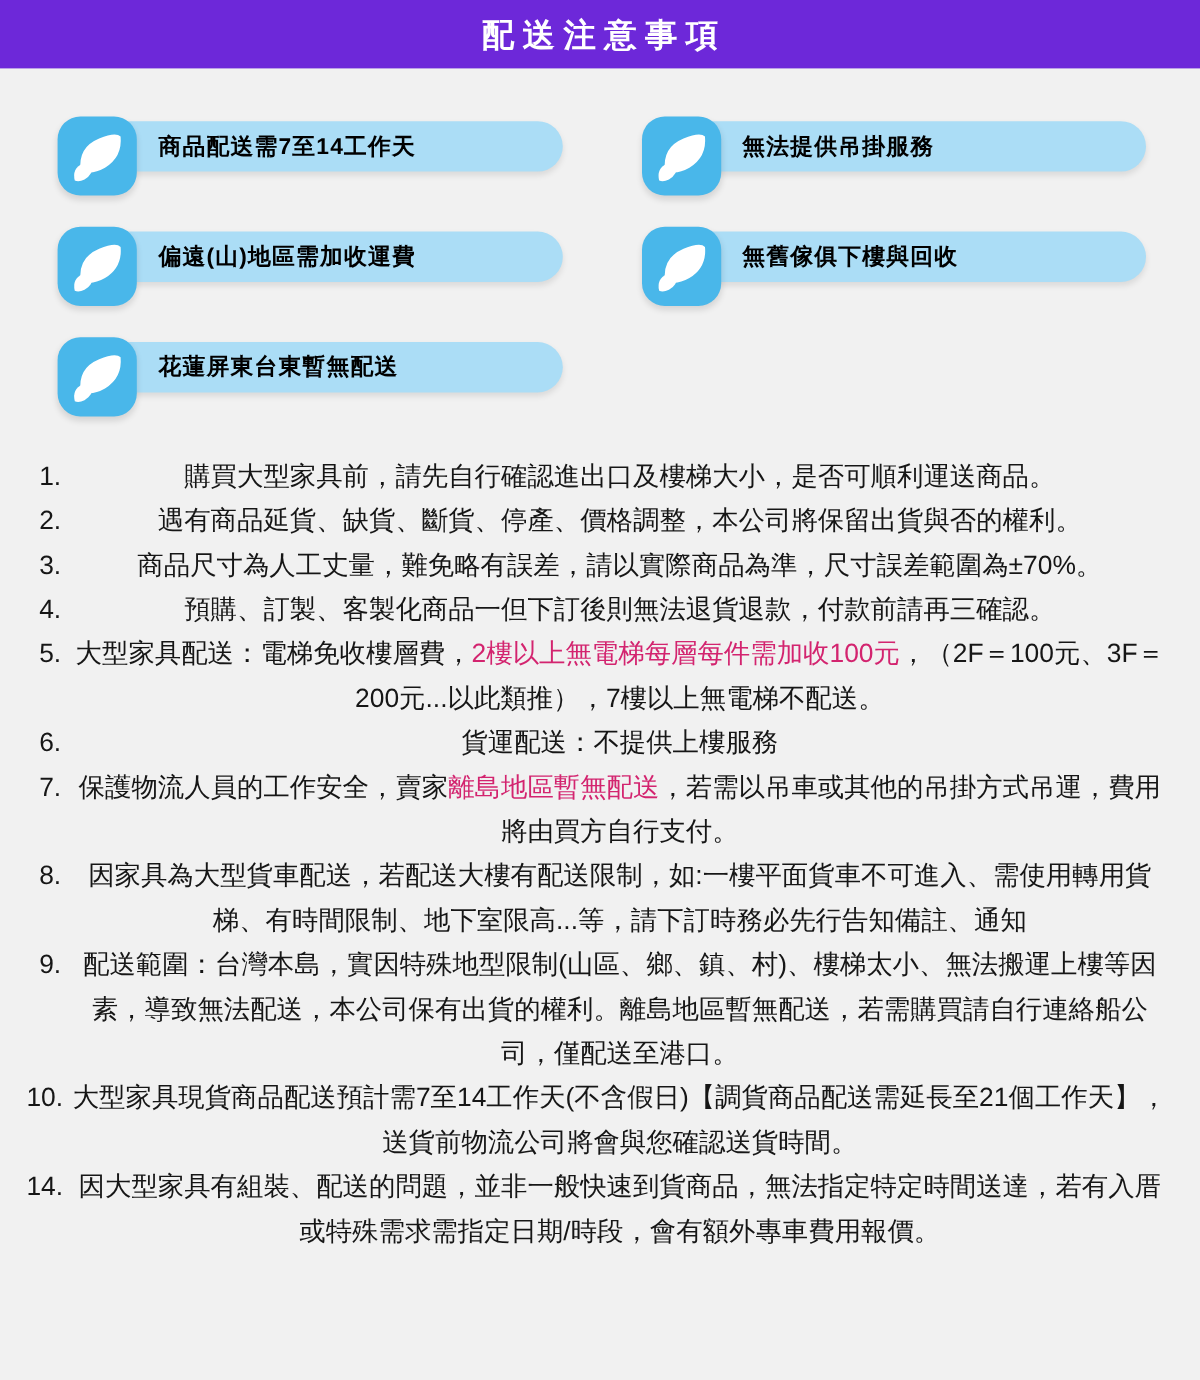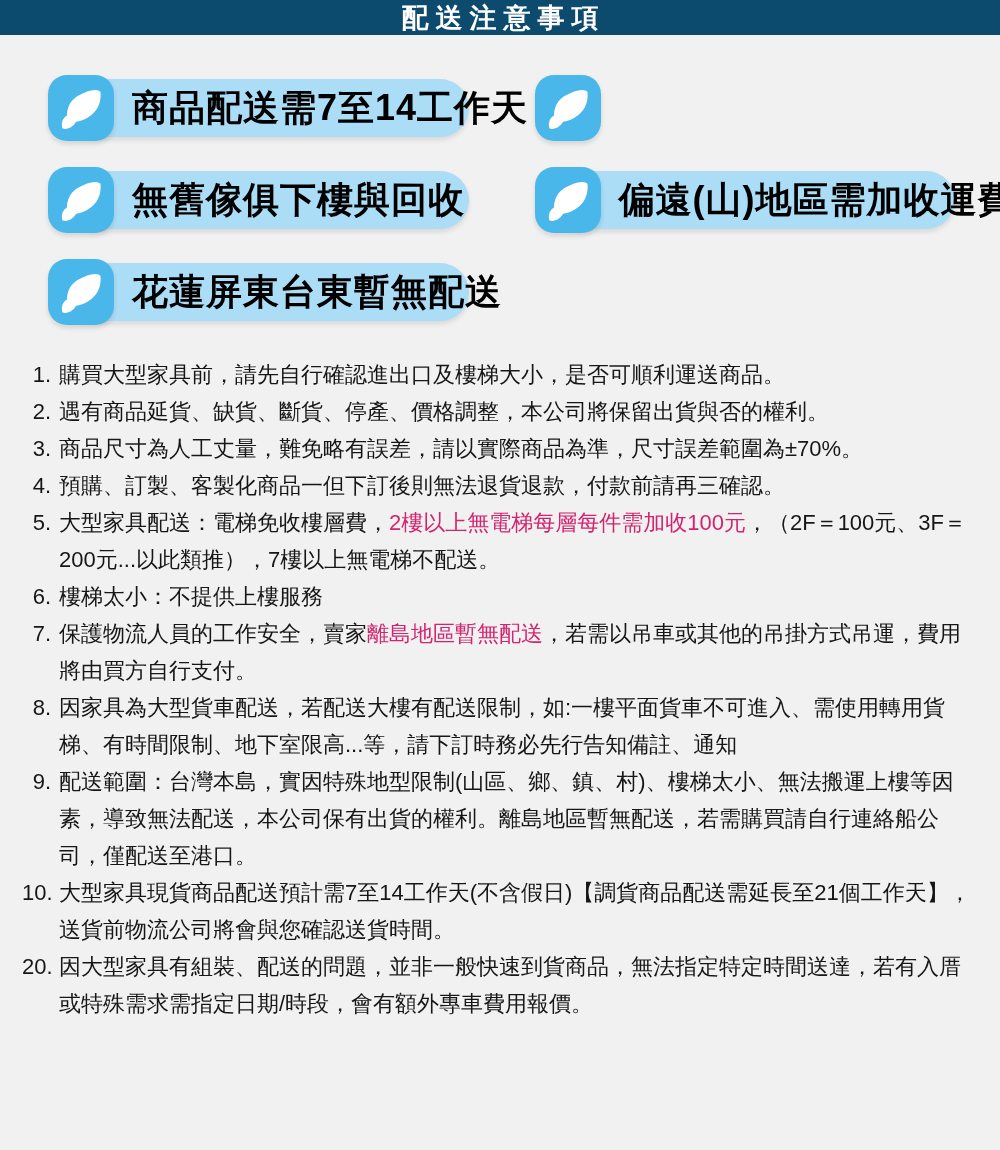--- a/index.html
+++ b/index.html
@@ -12,91 +12,92 @@
   *{box-sizing:border-box;}
   html,body{margin:0;padding:0;}
   body{
     width:1000px;height:1150px;
     background:var(--page-bg);
     font-family:"Liberation Sans","DejaVu Sans",sans-serif;
     color:var(--ink);
     overflow:hidden;
   }
   .header{
-    height:35px;background:#0c4a6e;color:#fff;
+    height:57px;background:#6d28d9;color:#fff;
     display:flex;align-items:center;justify-content:center;
     font-size:27px;font-weight:bold;letter-spacing:7px;text-indent:7px;
   }
   .badges{
     display:grid;grid-template-columns:1fr 1fr;
     column-gap:66px;row-gap:26px;
     padding:40px 45px 0 48px;
   }
   .badge{position:relative;height:66px;}
   .badge-pill{
-    position:absolute;left:14px;right:0;top:4px;height:58px;
+    position:absolute;left:14px;right:0;top:4px;height:42px;
     background:var(--pill);border-radius:29px;
     display:flex;align-items:center;
     padding-left:70px;
-    font-size:36px;font-weight:bold;color:#000;letter-spacing:1px;
+    font-size:19px;font-weight:bold;color:#000;letter-spacing:1px;
     box-shadow:0 3px 5px rgba(0,0,0,0.10);
     white-space:nowrap;
   }
   .badge-icon{
     position:absolute;left:0;top:0;width:66px;height:66px;
     background:var(--icon);border-radius:19px;z-index:1;
     display:flex;align-items:center;justify-content:center;
     box-shadow:0 3px 5px rgba(0,0,0,0.12);
   }
   .badge-icon svg{width:52px;height:52px;}
   .notes{
     padding:31px 26px 0 22px;
     font-size:22px;line-height:37px;
   }
   .note{display:flex;}
   .note-num{width:37px;flex:none;text-align:right;padding-right:8px;}
-  .note-text{flex:1;}
+  .note-text{flex:1;text-align:center;}
   .hl{color:var(--red);}
 </style>
 </head>
 <body>
 
 <div class="header">
   <span>配送注意事項</span>
 </div>
 
 <div class="badges">
     <div class="badge">
       <div class="badge-pill">商品配送需7至14工作天</div>
       <div class="badge-icon">
         <svg viewBox="0 0 64 64" xmlns="http://www.w3.org/2000/svg">
           <path d="M15 47 Q12 23 34 14 Q51 7 56 12 Q58 33 40 44 Q26 52 15 47 Z" fill="#ffffff"></path>
           <path d="M9 57 Q6 45 17 40 Q25 37 28 40 Q28 51 19 56 Q13 59 9 57 Z" fill="#ffffff"></path>
         </svg>
       </div>
     </div>
     <div class="badge">
+      <div class="badge-pill">無法提供吊掛服務</div>
+      <div class="badge-icon">
+        <svg viewBox="0 0 64 64" xmlns="http://www.w3.org/2000/svg">
+          <path d="M15 47 Q12 23 34 14 Q51 7 56 12 Q58 33 40 44 Q26 52 15 47 Z" fill="#ffffff"></path>
+          <path d="M9 57 Q6 45 17 40 Q25 37 28 40 Q28 51 19 56 Q13 59 9 57 Z" fill="#ffffff"></path>
+        </svg>
+      </div>
+    </div>
+    <div class="badge">
+      <div class="badge-pill">偏遠(山)地區需加收運費</div>
       <div class="badge-icon">
         <svg viewBox="0 0 64 64" xmlns="http://www.w3.org/2000/svg">
           <path d="M15 47 Q12 23 34 14 Q51 7 56 12 Q58 33 40 44 Q26 52 15 47 Z" fill="#ffffff"></path>
           <path d="M9 57 Q6 45 17 40 Q25 37 28 40 Q28 51 19 56 Q13 59 9 57 Z" fill="#ffffff"></path>
         </svg>
       </div>
     </div>
     <div class="badge">
       <div class="badge-pill">無舊傢俱下樓與回收</div>
-      <div class="badge-icon">
-        <svg viewBox="0 0 64 64" xmlns="http://www.w3.org/2000/svg">
-          <path d="M15 47 Q12 23 34 14 Q51 7 56 12 Q58 33 40 44 Q26 52 15 47 Z" fill="#ffffff"></path>
-          <path d="M9 57 Q6 45 17 40 Q25 37 28 40 Q28 51 19 56 Q13 59 9 57 Z" fill="#ffffff"></path>
-        </svg>
-      </div>
-    </div>
-    <div class="badge">
-      <div class="badge-pill">偏遠(山)地區需加收運費</div>
       <div class="badge-icon">
         <svg viewBox="0 0 64 64" xmlns="http://www.w3.org/2000/svg">
           <path d="M15 47 Q12 23 34 14 Q51 7 56 12 Q58 33 40 44 Q26 52 15 47 Z" fill="#ffffff"></path>
           <path d="M9 57 Q6 45 17 40 Q25 37 28 40 Q28 51 19 56 Q13 59 9 57 Z" fill="#ffffff"></path>
         </svg>
       </div>
     </div>
     <div class="badge">
       <div class="badge-pill">花蓮屏東台東暫無配送</div>
       <div class="badge-icon">
@@ -124,35 +125,35 @@
     <div class="note">
       <span class="note-num">4.</span>
       <div class="note-text"><span>預購、訂製、客製化商品一但下訂後則無法退貨退款，付款前請再三確認。</span></div>
     </div>
     <div class="note">
       <span class="note-num">5.</span>
       <div class="note-text"><span>大型家具配送：電梯免收樓層費，</span><span class="hl">2樓以上無電梯每層每件需加收100元</span><span>，（2F＝100元、3F＝200元...以此類推），7樓以上無電梯不配送。</span></div>
     </div>
     <div class="note">
       <span class="note-num">6.</span>
-      <div class="note-text"><span>樓梯太小：不提供上樓服務</span></div>
+      <div class="note-text"><span>貨運配送：不提供上樓服務</span></div>
     </div>
     <div class="note">
       <span class="note-num">7.</span>
       <div class="note-text"><span>保護物流人員的工作安全，賣家</span><span class="hl">離島地區暫無配送</span><span>，若需以吊車或其他的吊掛方式吊運，費用將由買方自行支付。</span></div>
     </div>
     <div class="note">
       <span class="note-num">8.</span>
       <div class="note-text"><span>因家具為大型貨車配送，若配送大樓有配送限制，如:一樓平面貨車不可進入、需使用轉用貨梯、有時間限制、地下室限高...等，請下訂時務必先行告知備註、通知</span></div>
     </div>
     <div class="note">
       <span class="note-num">9.</span>
       <div class="note-text"><span>配送範圍：台灣本島，實因特殊地型限制(山區、鄉、鎮、村)、樓梯太小、無法搬運上樓等因素，導致無法配送，本公司保有出貨的權利。離島地區暫無配送，若需購買請自行連絡船公司，僅配送至港口。</span></div>
     </div>
     <div class="note">
       <span class="note-num">10.</span>
       <div class="note-text"><span>大型家具現貨商品配送預計需7至14工作天(不含假日)【調貨商品配送需延長至21個工作天】，送貨前物流公司將會與您確認送貨時間。</span></div>
     </div>
     <div class="note">
-      <span class="note-num">20.</span>
+      <span class="note-num">14.</span>
       <div class="note-text"><span>因大型家具有組裝、配送的問題，並非一般快速到貨商品，無法指定特定時間送達，若有入厝或特殊需求需指定日期/時段，會有額外專車費用報價。</span></div>
     </div>
   </div>
 
 </body></html>

